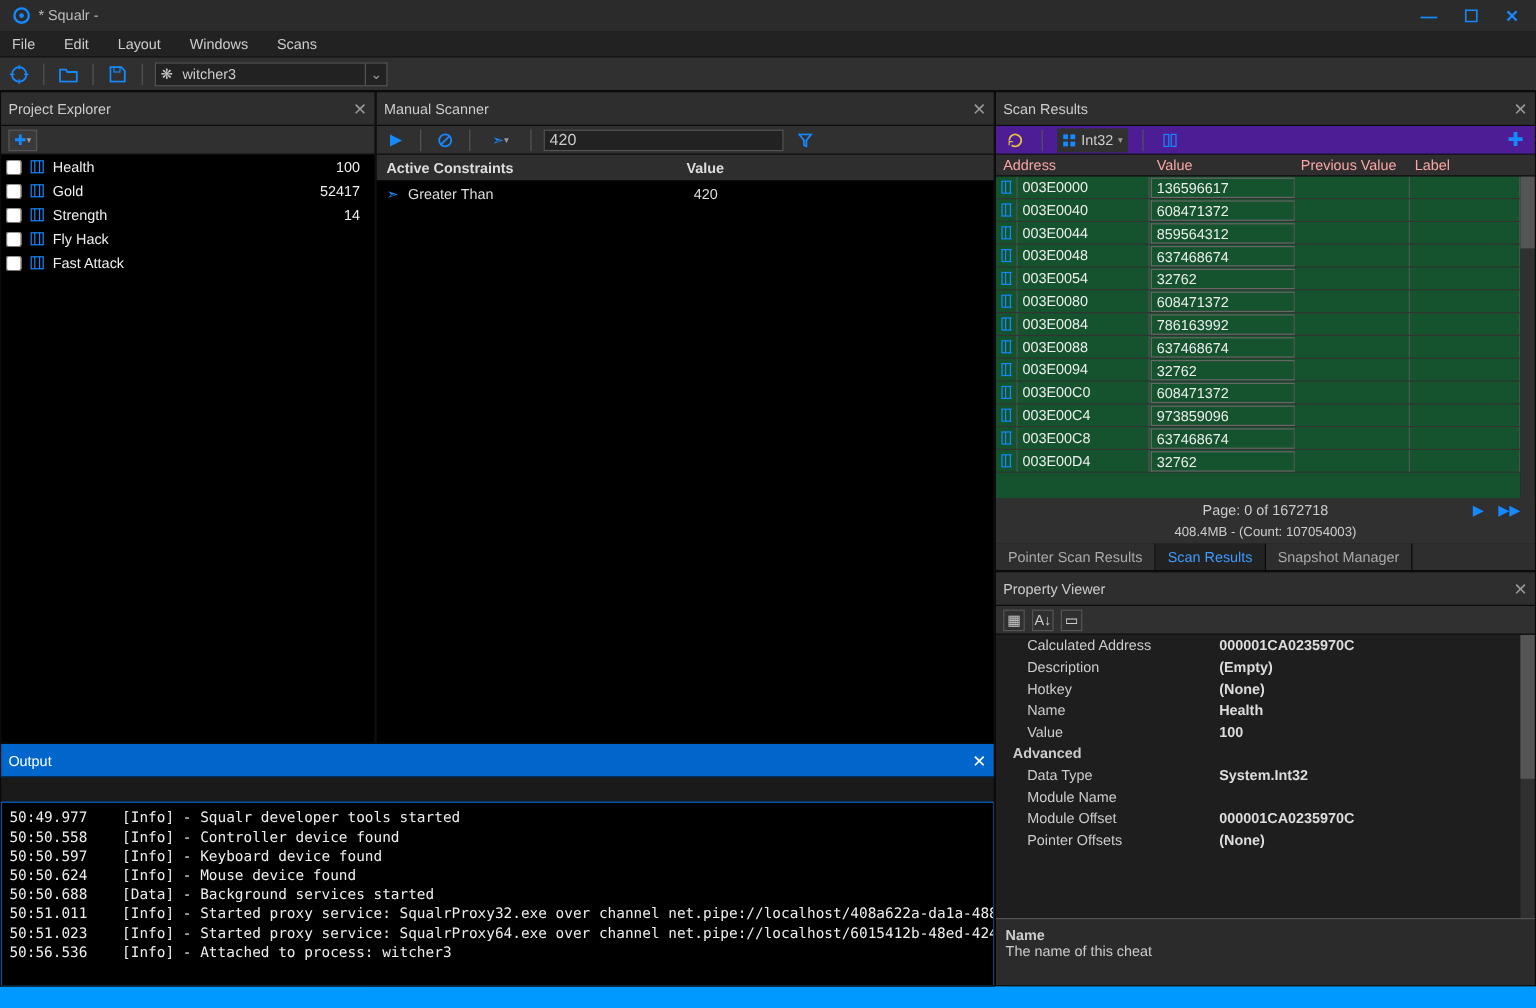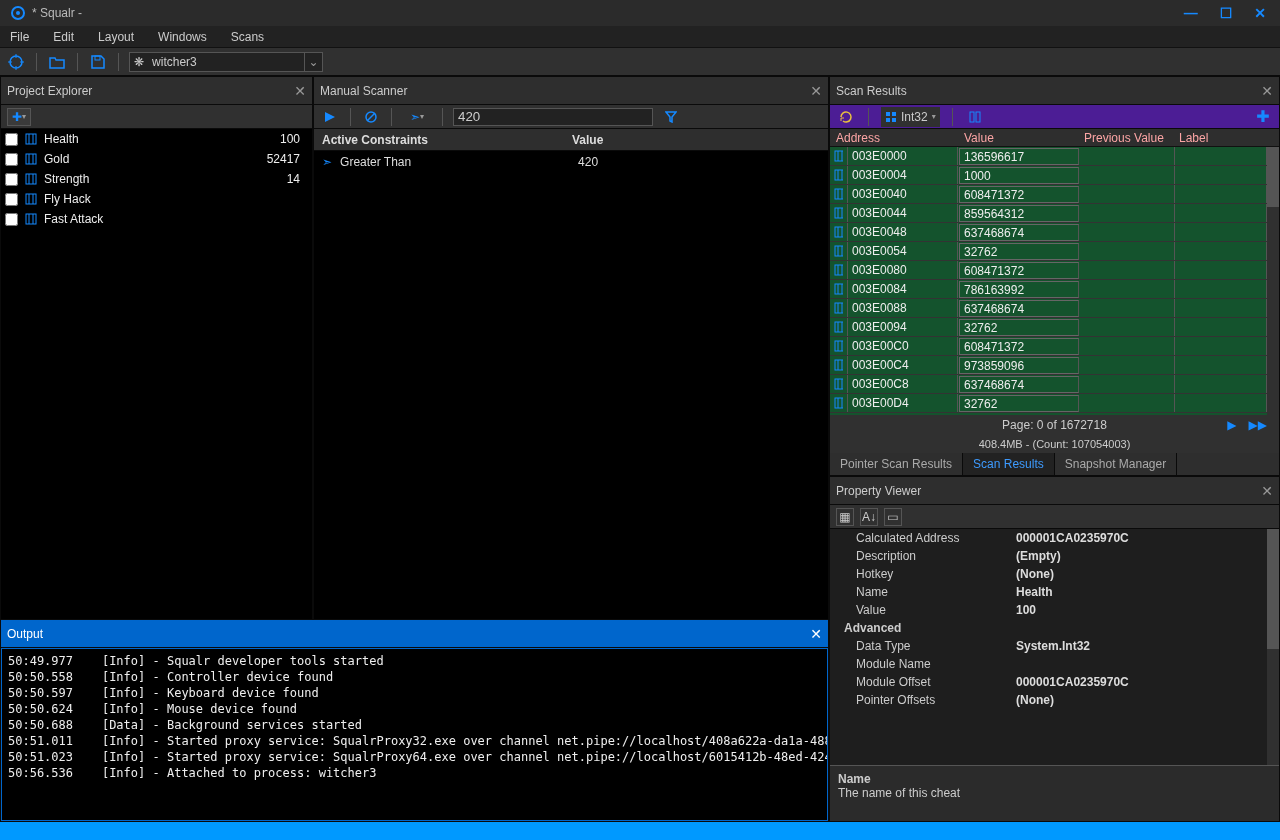--- a/index.html
+++ b/index.html
@@ -323,33 +323,20 @@
   <div class="col-lbl"></div>
             </div>
             <div class="sr-row">
               <div class="col-icon">
                 <svg width="12" height="12">
                   <rect x="1" y="1" width="10" height="10" fill="none" stroke="#1589FF"></rect>
                   <line x1="4" y1="1" x2="4" y2="11" stroke="#1589FF"></line>
                   <line x1="8" y1="1" x2="8" y2="11" stroke="#1589FF"></line>
                 </svg>
               </div>
-  <div class="col-addr">003E0004</div>
-  <div class="col-val">1000</div>
-  <div class="col-prev"></div>
-  <div class="col-lbl"></div>
-            </div>
-            <div class="sr-row">
-              <div class="col-icon">
-                <svg width="12" height="12">
-                  <rect x="1" y="1" width="10" height="10" fill="none" stroke="#1589FF"></rect>
-                  <line x1="4" y1="1" x2="4" y2="11" stroke="#1589FF"></line>
-                  <line x1="8" y1="1" x2="8" y2="11" stroke="#1589FF"></line>
-                </svg>
-              </div>
   <div class="col-addr">003E0040</div>
   <div class="col-val">608471372</div>
   <div class="col-prev"></div>
   <div class="col-lbl"></div>
             </div>
             <div class="sr-row">
               <div class="col-icon">
                 <svg width="12" height="12">
                   <rect x="1" y="1" width="10" height="10" fill="none" stroke="#1589FF"></rect>
                   <line x1="4" y1="1" x2="4" y2="11" stroke="#1589FF"></line>
@@ -571,21 +558,21 @@
       <div class="pv-desc">
         <div class="dn">Name</div>
         <div>The name of this cheat</div>
       </div>
     </div>
   </div>
 </div>
 
 <div class="bottombar"></div>
 
-<div style="position:absolute; left:0; top:619px; width:829px; height:203px; display:flex; flex-direction:column; background:#1a1a1a; border:1px solid #0a0a0a;">
+<div style="position:absolute; left:0; top:619px; width:829px; height:203px; display:flex; flex-direction:column; background:#1a1a1a; border:1px solid #0a0a0a;gap:20px;">
   <div class="panel-hdr active">
     <span class="ptitle">Output</span>
     <span class="pclose" style="color:#fff">✕</span>
   </div>
   <div class="out-body" id="out-body2">
       <div class="out-line">50:49.977    [Info] - Squalr developer tools started</div>
       <div class="out-line">50:50.558    [Info] - Controller device found</div>
       <div class="out-line">50:50.597    [Info] - Keyboard device found</div>
       <div class="out-line">50:50.624    [Info] - Mouse device found</div>
       <div class="out-line">50:50.688    [Data] - Background services started</div>

